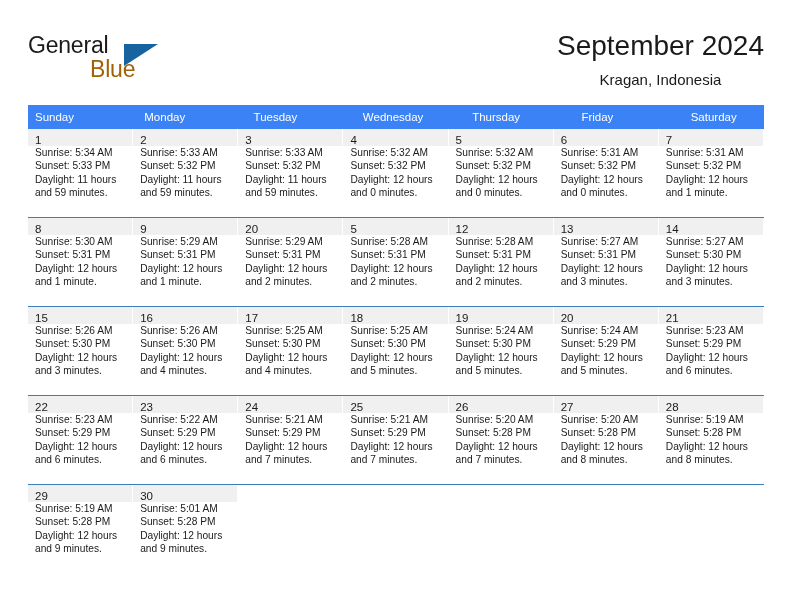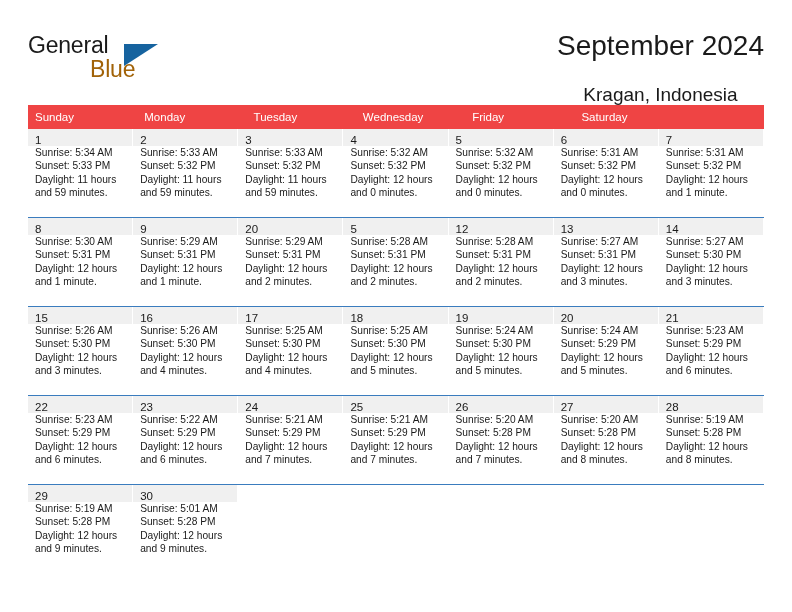--- a/index.html
+++ b/index.html
@@ -70,38 +70,38 @@
     top: 0;
     text-align: center;
   }
   .cal-title {
     font-size: 28px;
     color: #1a1a1a;
     line-height: 36px;
     white-space: nowrap;
   }
   .cal-subtitle {
-    font-size: 19px;
+    font-size: 15px;
     color: #1a1a1a;
     line-height: 22px;
-    margin-top: 20px;
+    margin-top: 5px;
     white-space: nowrap;
   }
 
   
   .calendar {
     position: absolute;
     left: 28px;
     top: 105px;
     width: 736px;
   }
   .weekdays {
     display: grid;
     grid-template-columns: repeat(7, 1fr);
-    background: #ef4444;
+    background: #3b82f6;
     gap: 29px;
   }
   .weekday {
     color: #ffffff;
     font-size: 11.5px;
     padding: 5px 0 5px 7px;
     box-sizing: border-box;
     line-height: 14px;
     white-space: nowrap;
   }
@@ -163,20 +163,21 @@
     </div>
 
   </div>
 
   <div class="calendar">
     <div class="weekdays">
         <div class="weekday">Sunday</div>
         <div class="weekday">Monday</div>
         <div class="weekday">Tuesday</div>
         <div class="weekday">Wednesday</div>
+        <div class="weekday">Thursday</div>
         <div class="weekday">Friday</div>
         <div class="weekday">Saturday</div>
       </div>
     <div id="weeks-container">
         <div class="week">
           <div class="cell">
             <div class="daynum-bar"><span class="daynum">1</span></div>
             <div class="cell-body">
               <div class="cell-line">Sunrise: 5:34 AM</div>
               <div class="cell-line">Sunset: 5:33 PM</div>

